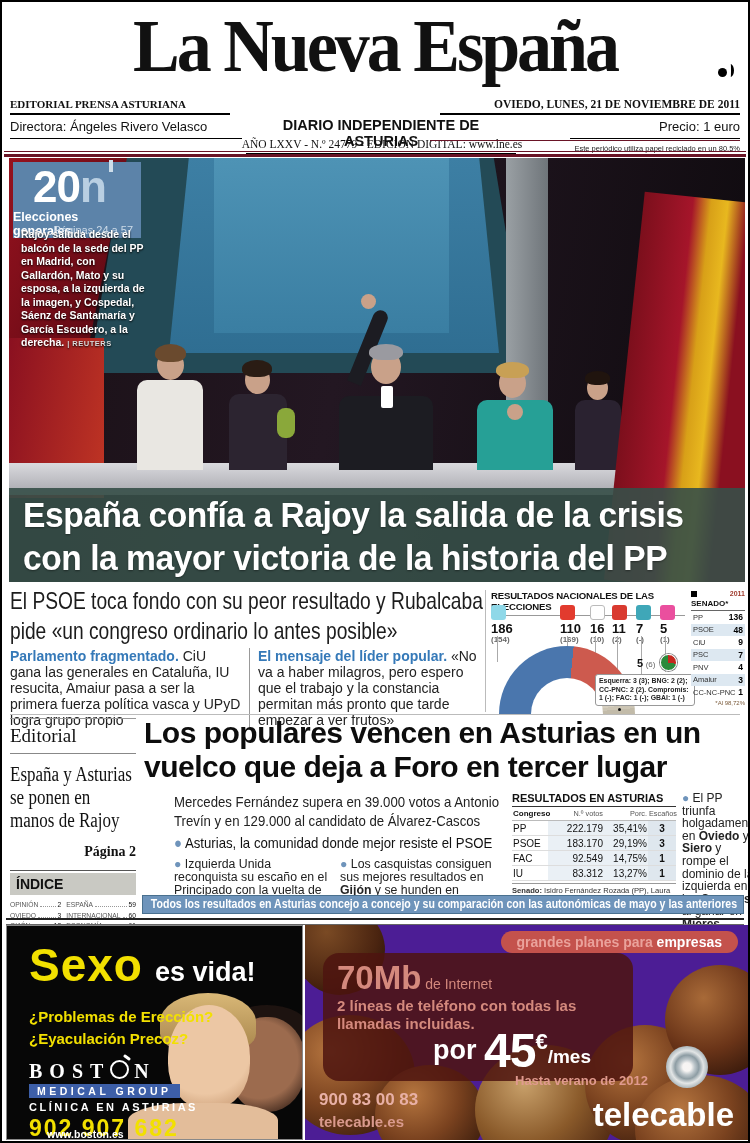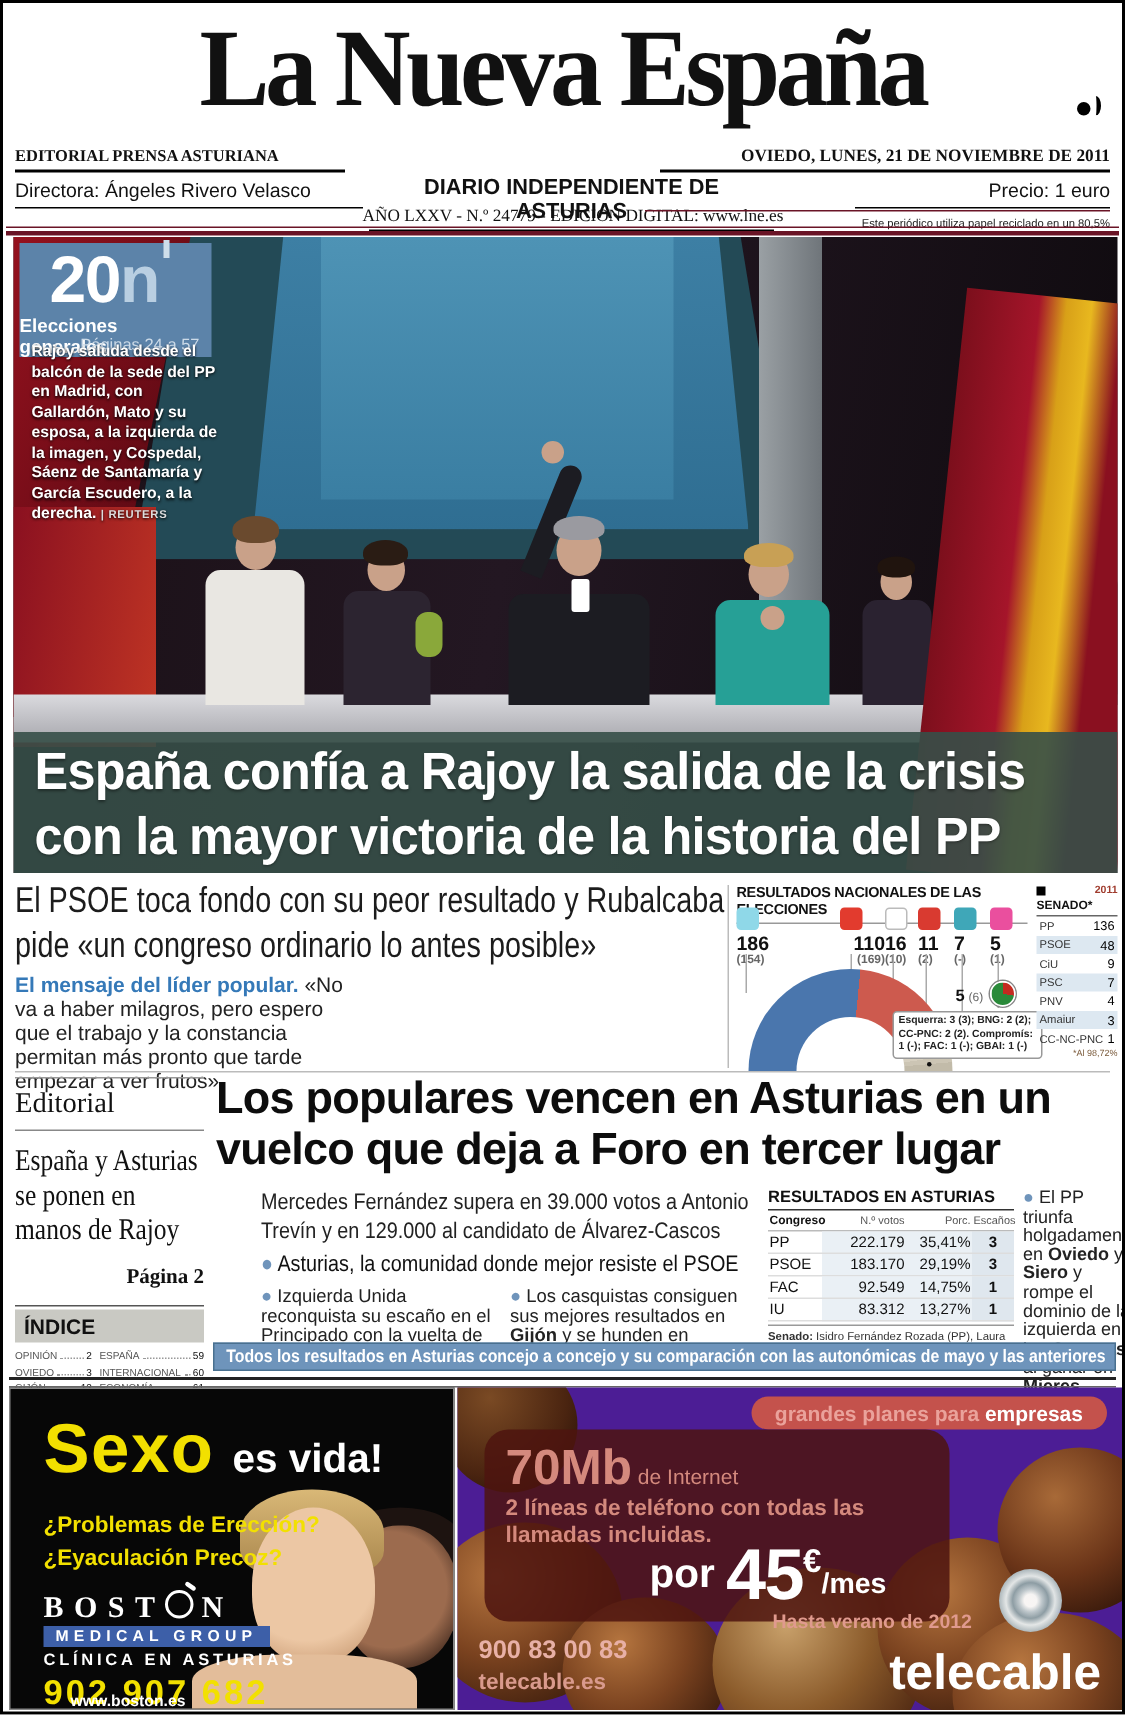--- a/index.html
+++ b/index.html
@@ -95,21 +95,21 @@
     background:conic-gradient(#c42a20 0 100deg,#2a8a3a 100deg 360deg);border:1px solid #fff;box-shadow:0 0 0 1px #888;}
   .others{position:absolute;left:104px;top:84px;width:92px;border:1px solid #999;border-radius:3px;
     background:#fff;padding:2px 3px;font-size:6.9px;line-height:8.6px;font-weight:bold;color:#222;}
   .sen{top:588px;left:689px;width:54px;font-size:7.5px;}
   .sen-head{display:flex;justify-content:space-between;border-bottom:1px solid #666;padding-bottom:2px;}
   .sen-title{font-weight:bold;font-size:8px;}
   .sen-title::before{content:"";display:inline-block;width:6px;height:6px;background:#000;margin-right:2px;}
   .sen-year{color:#a03c2e;font-size:7px;font-weight:bold;}
   .sen-row{display:flex;justify-content:space-between;align-items:center;height:12.5px;padding:0 2px;color:#333;}
   .sen-row:nth-child(even){background:#dde8f1;}
-  .sen-row .v{font-weight:normal;color:#000;font-size:8.5px;}
+  .sen-row .v{font-weight:bold;color:#000;font-size:8.5px;}
   .sen-foot{text-align:right;font-size:6px;color:#7a5a3a;padding-top:1px;}
 
   
   .edi{top:716px;left:8px;width:126px;border-top:1px solid #999;padding-top:6px;}
   .edi-label{font-family:"Liberation Serif",serif;font-size:19px;border-bottom:1px solid #888;padding-bottom:6px;}
   .edi-hl{font-family:"Liberation Serif",serif;font-size:20px;line-height:23px;margin-top:9px;
     transform:scaleX(.85);transform-origin:0 0;width:148px;}
   .edi-page{font-family:"Liberation Serif",serif;font-weight:bold;font-size:14px;text-align:right;margin-top:12px;}
   .idx{margin-top:10px;border-top:1px solid #555;}
   .idx-head{background:#c9c9c3;font-weight:bold;font-size:14px;padding:3px 6px;margin-top:2px;}
@@ -289,34 +289,35 @@
       <div class="hl-line">España confía a Rajoy la salida de la crisis</div>
       <div class="hl-line">con la mayor victoria de la historia del PP</div>
     </div>
   </div>
 
   <div class="abs subhead">
     <div>El PSOE toca fondo con su peor resultado y Rubalcaba</div>
     <div>pide «un congreso ordinario lo antes posible»</div>
   </div>
   <div class="abs briefs">
+    <div class="brief"><span class="lead">Parlamento fragmentado.</span><span> CiU gana las generales en Cataluña, IU resucita, Amaiur pasa a ser la primera fuerza política vasca y UPyD logra grupo propio</span></div>
     <div class="brief"><span class="lead">El mensaje del líder popular.</span><span> «No va a haber milagros, pero espero que el trabajo y la constancia permitan más pronto que tarde empezar a ver frutos»</span></div>
   </div>
   <div class="abs vdiv"></div>
   <div class="abs hdiv"></div>
 
   <div class="abs info">
     <div class="info-title">RESULTADOS NACIONALES DE LAS ELECCIONES</div>
 
     <div class="pcol" style="left:0;">
       <div class="picon" style="background:#8fd8e8;"></div>
       <div class="pval">186</div>
       <div class="pprev">(154)</div>
     </div>
-    <div class="pcol" style="left:69px;text-align:right;">
+    <div class="pcol" style="left:69px;">
       <div class="picon" style="background:#e23b2e;"></div>
       <div class="pval">110</div>
       <div class="pprev">(169)</div>
     </div>
     <div class="pcol" style="left:99px;">
       <div class="picon" style="background:#fff;border:1px solid #bbb;box-sizing:border-box;"></div>
       <div class="pval">16</div>
       <div class="pprev">(10)</div>
     </div>
     <div class="pcol" style="left:121px;">

